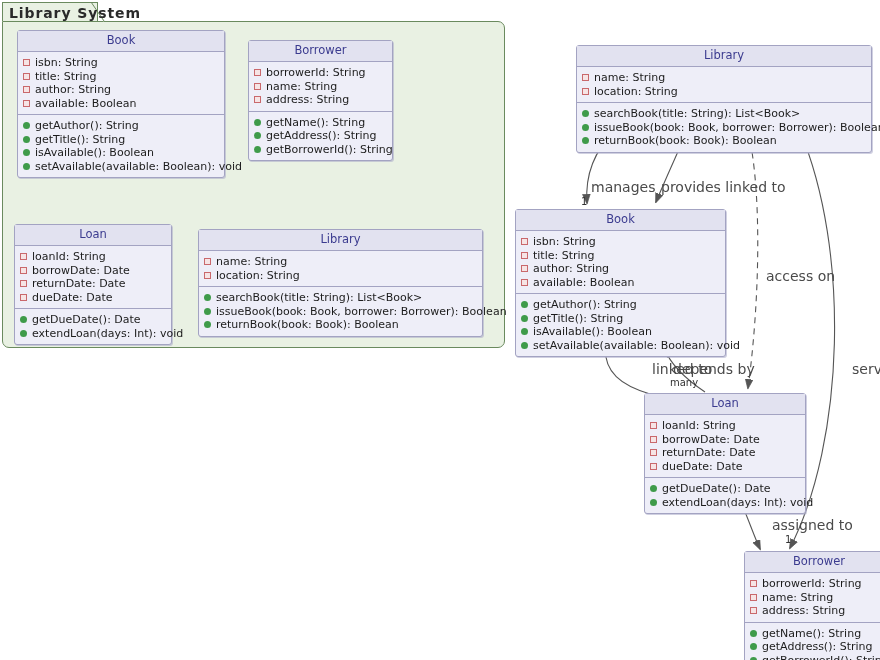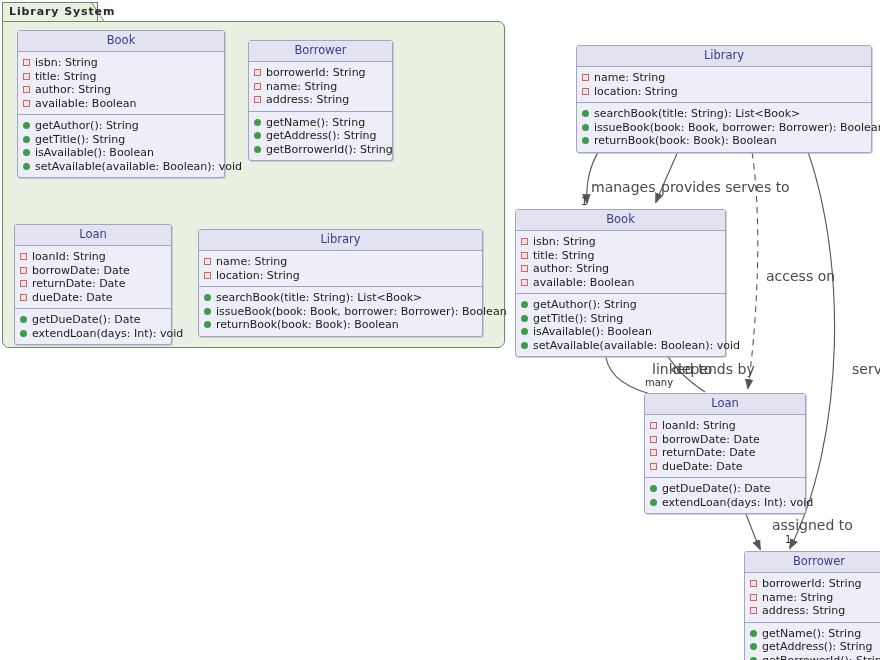--- a/index.html
+++ b/index.html
@@ -39,21 +39,21 @@
     left: 89px;
     top: 0;
     width: 14px;
     height: 20px;
     overflow: hidden;
   }
   .pkg-tab-label {
     position: absolute;
     left: 7px;
     top: 3px;
-    font-size: 11px;
+    font-size: 14px;
     font-weight: bold;
     color: #2a2a2a;
     letter-spacing: 0.9px;
     white-space: nowrap;
   }
   .pkg-body {
     position: absolute;
     left: 0;
     top: 19px;
     width: 503px;
@@ -308,31 +308,31 @@
   <path d="M 650,394 C 620,385 605,372 605,348" fill="none" stroke="#555555" stroke-width="1.1" marker-end="url(#arrow-solid)"></path>
 
   <path d="M 705,392 C 690,382 672,368 664,348" fill="none" stroke="#555555" stroke-width="1.1" marker-end="url(#diamond-open)"></path>
 
   <path d="M 740,500 C 748,518 754,536 760,549" fill="none" stroke="#555555" stroke-width="1.1" marker-end="url(#arrow-solid)"></path>
 </svg>
 
 <div class="rel-label" id="rel-manages" style="left:591px; top:179px;">manages</div>
 <div class="rel-mult" style="left:581px; top:196px;">1</div>
 
-<div class="rel-label" id="rel-provides-access-to" style="left:661px; top:179px;">provides serves to</div>
+<div class="rel-label" id="rel-provides-access-to" style="left:661px; top:179px;">provides linked to</div>
 
 <div class="rel-label" id="rel-depends-on" style="left:766px; top:268px;">access on</div>
 
 <div class="rel-label" id="rel-serves" style="left:852px; top:361px;">serves</div>
 
 <div class="rel-label" id="rel-linked-to" style="left:606px; top:361px;margin-left:46px;">linked to</div>
 <div class="rel-mult" style="left:604px; top:344px;">1</div>
 
 <div class="rel-label" id="rel-borrowed-by" style="left:673px; top:361px;">depends by</div>
-<div class="rel-mult" style="left:645px; top:377px;">many</div>
+<div class="rel-mult" style="left:670px; top:377px;">many</div>
 
 <div class="rel-label" id="rel-assigned-to" style="left:772px; top:517px;">assigned to</div>
 <div class="rel-mult" style="left:785px; top:534px;">1</div>
 
 <div class="uml-class" id="dia-library" style="left:576px; top:45px; width:296px;">
   <div class="uml-title">Library</div>
   <div class="uml-compartment">
     <div class="uml-member">
         <span class="marker field"></span>
         <span>name: String</span>

